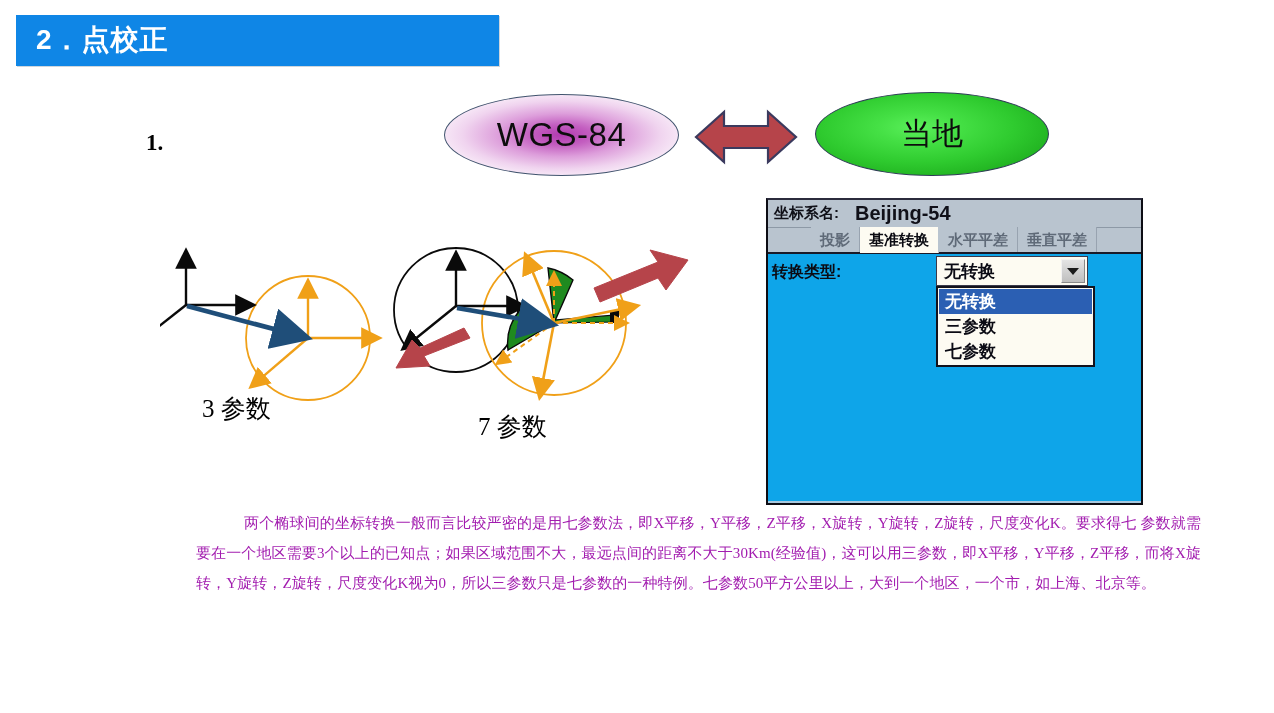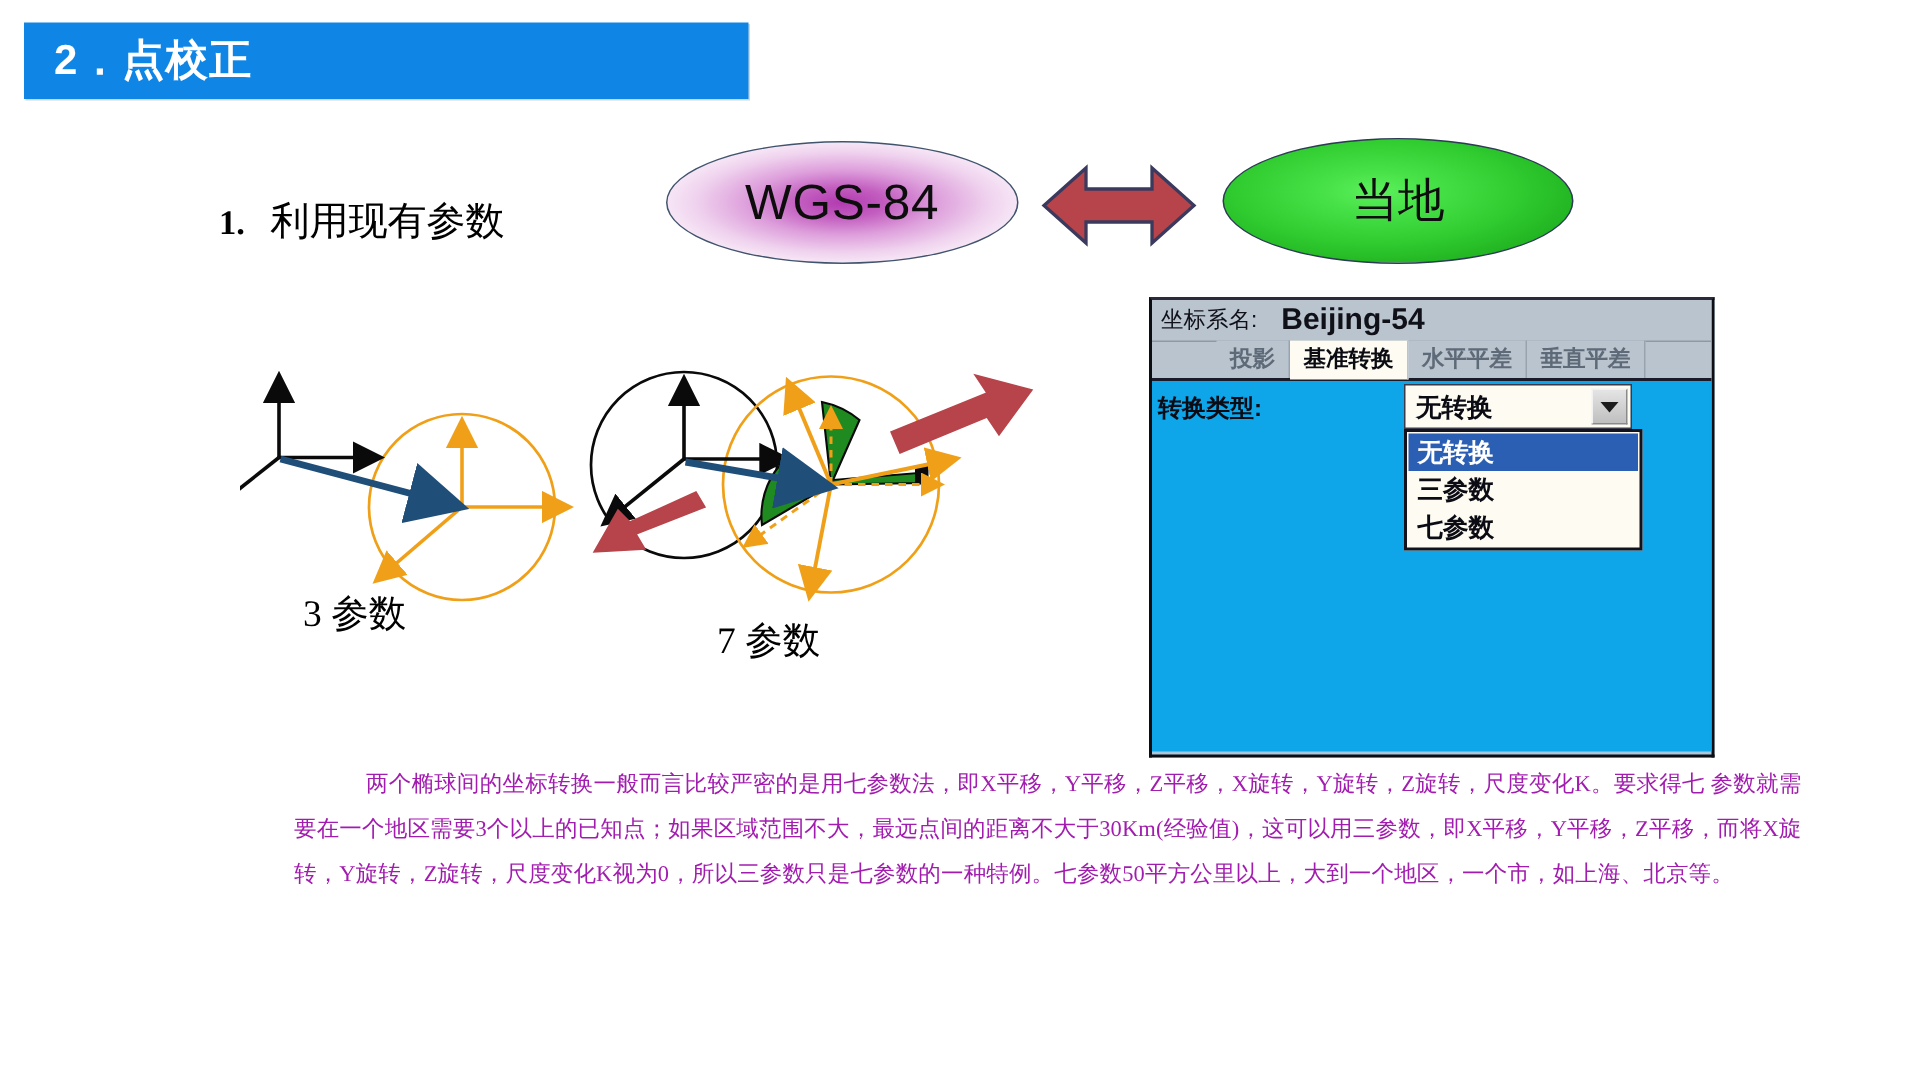--- a/index.html
+++ b/index.html
@@ -143,21 +143,21 @@
     height: 28px;
     background: #b9c4cf;
     border-bottom: 1px solid #8d99a6;
     display: flex;
     align-items: center;
     padding-left: 6px;
     box-sizing: border-box;
   }
   #dialog-header .cs-label {
     font-size: 15px;
-    font-weight: normal;
+    font-weight: bold;
     color: #101018;
     white-space: nowrap;
   }
   #dialog-header .cs-value {
     font-size: 20px;
     font-weight: bold;
     color: #101018;
     margin-left: 16px;
     white-space: nowrap;
   }
@@ -285,21 +285,20 @@
 </style>
 </head>
 <body>
 
 <div id="title-banner">
   <div id="title-text">2．点校正</div>
 </div>
 
 <div id="bullet-1">
   <span class="num">1.</span>
-  <span class="txt">利用现有参数</span>
 </div>
 
 <div id="ellipse-wgs">
   <span class="label">WGS-84</span>
 </div>
 
 <svg id="double-arrow" viewBox="0 0 104 58">
   <polygon points="2,29 30,4 30,18 74,18 74,4 102,29 74,54 74,40 30,40 30,54" fill="#b6444a" stroke="#3b3a5e" stroke-width="2.2" stroke-linejoin="miter"></polygon>
 </svg>
 

